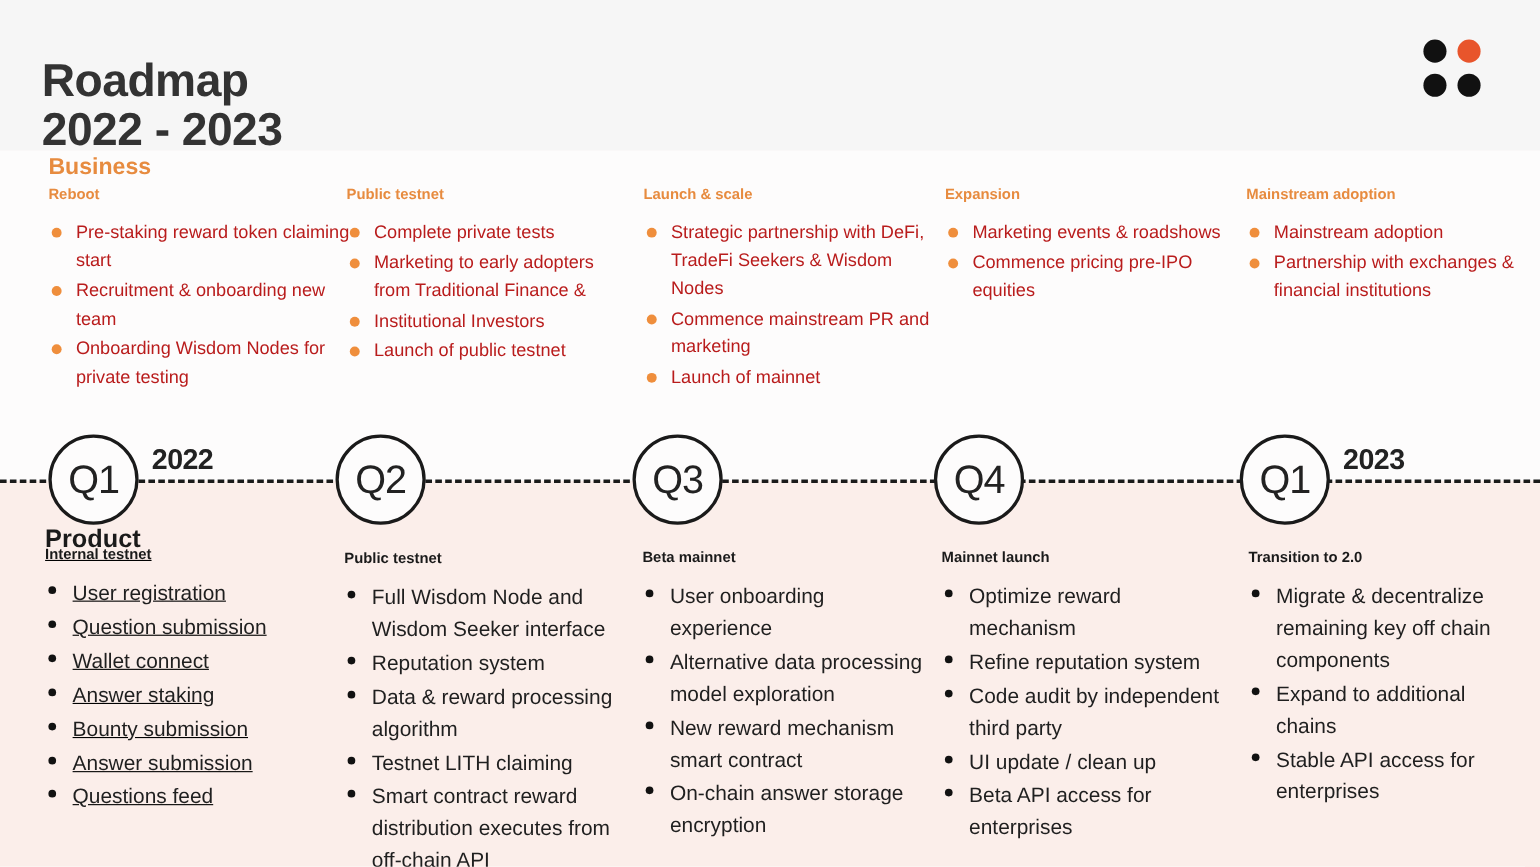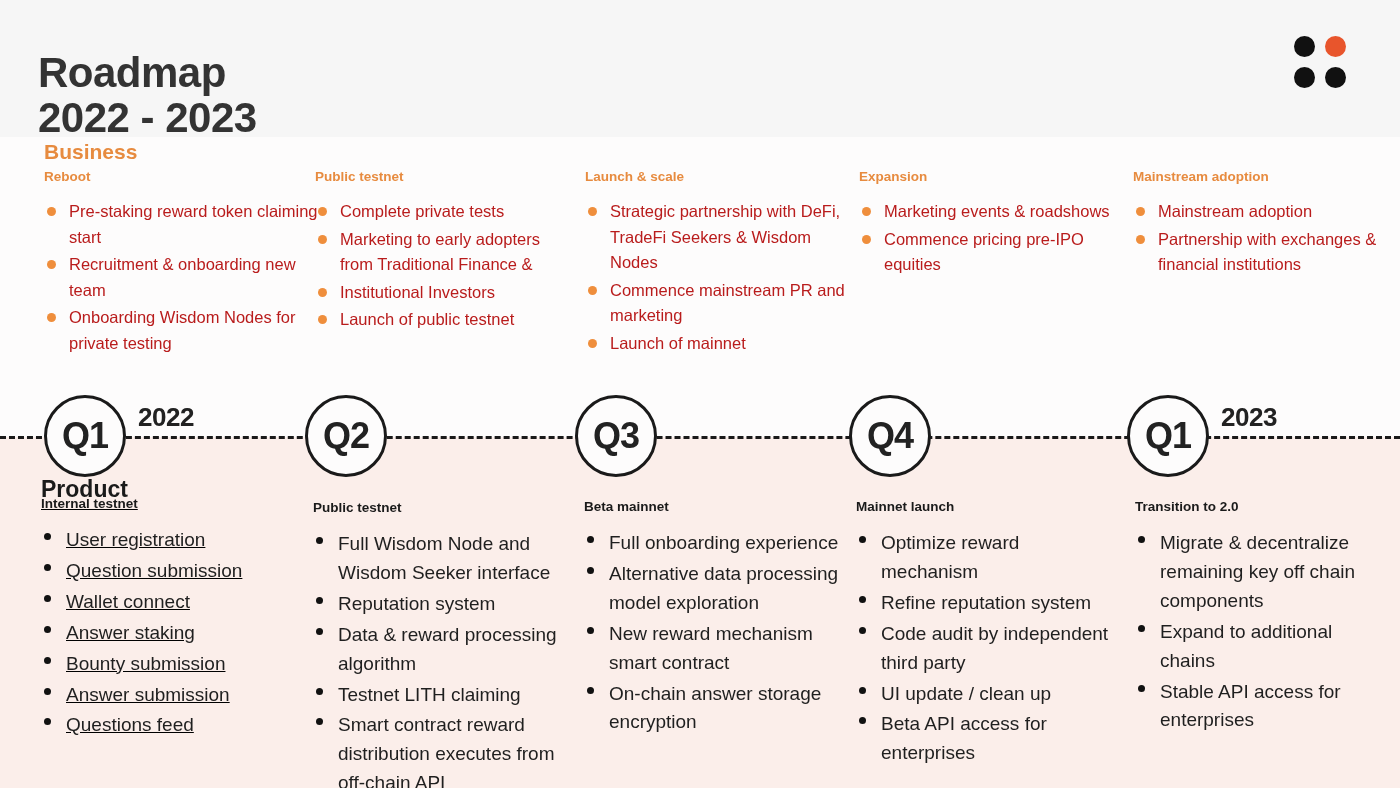--- a/index.html
+++ b/index.html
@@ -80,21 +80,21 @@
     position: absolute;
     width: 82px; height: 82px;
     border-radius: 50%;
     border: 3px solid #1a1a1a;
     background: #fdfcfc;
     box-sizing: border-box;
     display: flex;
     align-items: center;
     justify-content: center;
     font-size: 36px;
-    font-weight: bold;
+    font-weight: normal;
     color: #222222;
     letter-spacing: -1px;
   }
   .year-label {
     position: absolute;
     font-size: 26px;
     font-weight: bold;
     color: #222222;
     letter-spacing: -0.5px;
   }
@@ -263,21 +263,21 @@
       <li>Reputation system</li>
       <li>Data &amp; reward processing algorithm</li>
       <li>Testnet LITH claiming</li>
       <li>Smart contract reward distribution executes from off-chain API</li>
     </ul>
   </div>
 
   <div class="col product" style="left:584px; top:499px; width:262px;">
     <div class="col-sub">Beta mainnet</div>
     <ul class="items">
-      <li>Full onboarding experience</li>
+      <li>User onboarding experience</li>
       <li>Alternative data processing model exploration</li>
       <li>New reward mechanism smart contract</li>
       <li>On-chain answer storage encryption</li>
     </ul>
   </div>
 
   <div class="col product" style="left:856px; top:499px; width:262px;">
     <div class="col-sub">Mainnet launch</div>
     <ul class="items">
       <li>Optimize reward mechanism</li>

